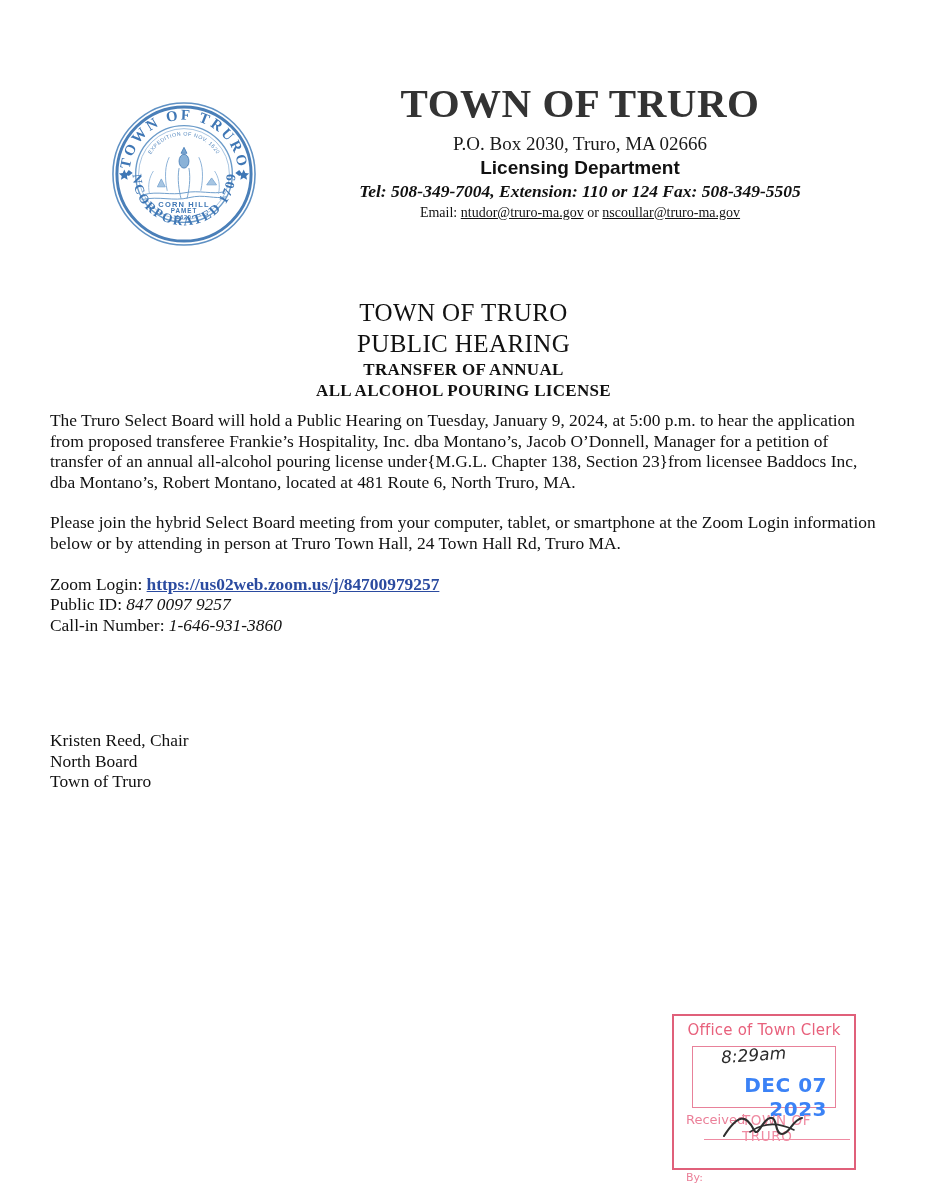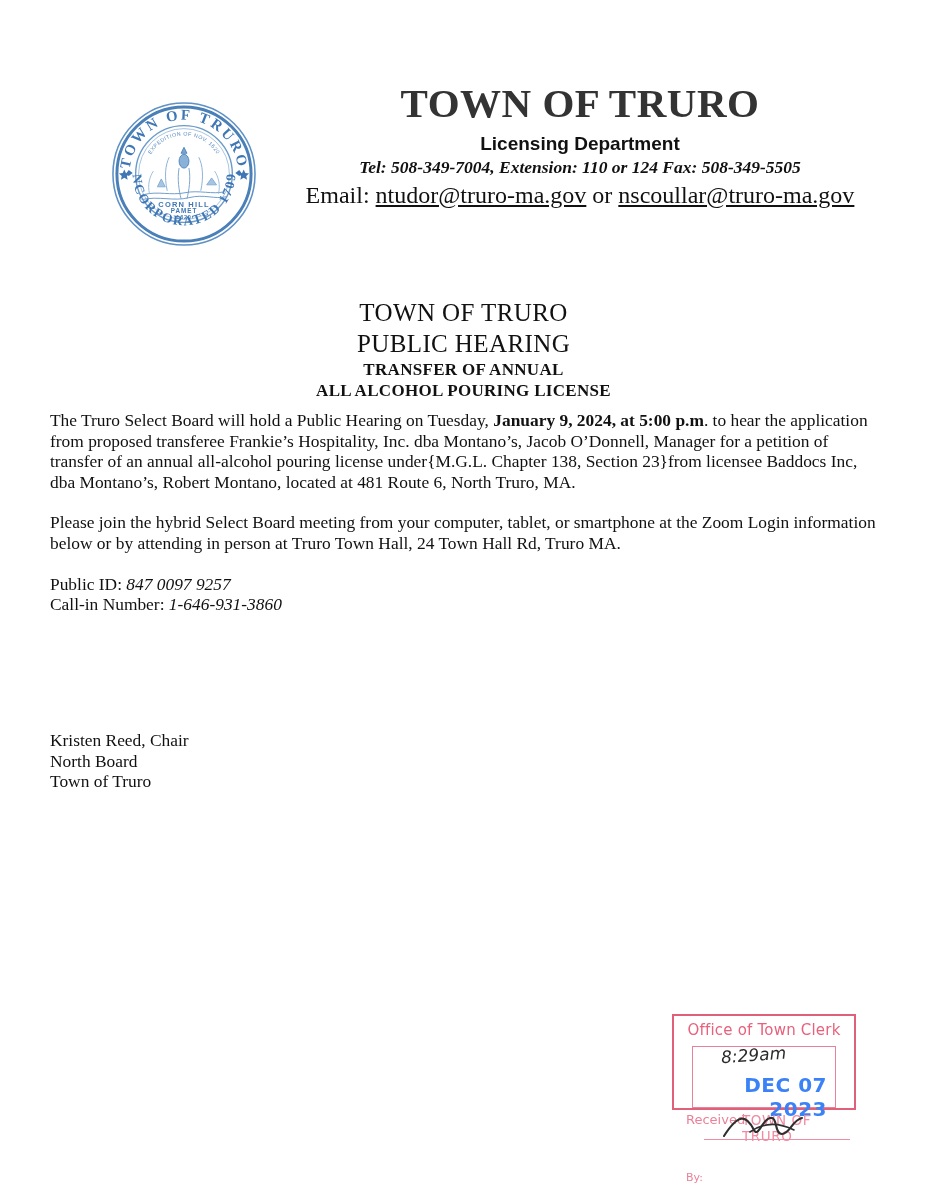--- a/index.html
+++ b/index.html
@@ -67,21 +67,21 @@
   }
   .tel-line {
     font-size: 17.5px;
     font-weight: bold;
     line-height: 1.25;
     margin: 0;
     color: #111111;
     font-style: italic;
   }
   .email-line {
-    font-size: 24px;
+    font-size: 14px;
     line-height: 1.3;
     margin: 1px 0 0 0;
     color: #111111;
   }
   .email-line .u { text-decoration: underline; }
 
   
   .title-block {
     position: absolute;
     left: 0;
@@ -112,21 +112,21 @@
     top: 410px;
     width: 830px;
   }
   .para {
     font-size: 17.4px;
     line-height: 20.6px;
     text-align: left;
     margin: 0 0 20px 0;
     color: #111111;
   }
-  .para b { font-weight: bold; }
+  .para b { font-weight: normal; }
   .zoom-block {
     font-size: 17.4px;
     line-height: 20.6px;
     margin: 0 0 20px 0;
     color: #111111;
   }
   .zoom-link {
     color: #2b4ba0;
     font-weight: bold;
     text-decoration: underline;
@@ -142,21 +142,21 @@
     color: #111111;
   }
   .signature-block div { white-space: pre; }
 
   
   .stamp {
     position: absolute;
     left: 672px;
     top: 1014px;
     width: 184px;
-    height: 96px;
+    height: 156px;
     border: 2px solid #e0607a;
     box-sizing: border-box;
   }
   .stamp-title {
     font-family: "DejaVu Sans", sans-serif;
     font-size: 15px;
     color: #e8617c;
     text-align: center;
     margin-top: 5px;
     letter-spacing: 0.2px;
@@ -284,20 +284,21 @@
         </g>
 
         <text x="75" y="108" text-anchor="middle" font-family="Liberation Sans, sans-serif" font-size="7.6" font-weight="bold" fill="#3f77b5" letter-spacing="1.2">CORN HILL</text>
         <text x="75" y="114.5" text-anchor="middle" font-family="Liberation Sans, sans-serif" font-size="6.4" font-weight="bold" fill="#3f77b5" letter-spacing="1">PAMET</text>
         <text x="75" y="121" text-anchor="middle" font-family="Liberation Sans, sans-serif" font-size="5.6" font-weight="bold" fill="#3f77b5" letter-spacing="0.8">1620</text>
       </svg>
     </div>
 
     <div class="header-text">
       <div class="org-title">TOWN OF TRURO</div>
+      <div class="addr-line">P.O. Box 2030, Truro, MA  02666</div>
       <div class="dept-line">Licensing Department</div>
       <div class="tel-line">Tel:  508-349-7004, Extension: 110 or 124 Fax: 508-349-5505</div>
       <div class="email-line">
         <span>Email: </span><a class="u" style="color:#111;text-decoration:underline;" href="#">ntudor@truro-ma.gov</a><span> or </span><a class="u" style="color:#111;text-decoration:underline;" href="#">nscoullar@truro-ma.gov</a>
       </div>
     </div>
   </div>
 
   <div class="title-block">
     <div class="title-major">TOWN OF TRURO</div>
@@ -306,20 +307,21 @@
     <div class="title-minor">ALL ALCOHOL POURING LICENSE</div>
   </div>
 
   <div class="body-block">
 
     <p class="para"><span>The Truro Select Board will hold a Public Hearing on Tuesday, </span><b>January 9, 2024, at 5:00 p.m</b><span>. to hear the application from proposed transferee Frankie’s Hospitality, Inc. dba Montano’s, Jacob O’Donnell, Manager for a petition of transfer of an annual all-alcohol pouring license under{M.G.L. Chapter 138, Section 23}from licensee Baddocs Inc, dba Montano’s, Robert Montano, located at 481 Route 6, North Truro, MA.</span></p>
 
     <p class="para">Please join the hybrid Select Board meeting from your computer, tablet, or smartphone at the Zoom Login information below or by attending in person at Truro Town Hall, 24 Town Hall Rd, Truro MA.</p>
 
     <div class="zoom-block">
+      <div><span>Zoom Login: </span><a class="zoom-link" href="#">https://us02web.zoom.us/j/84700979257</a></div>
       <div><span>Public ID: </span><span class="ital">847 0097 9257</span></div>
       <div><span>Call-in Number: </span><span class="ital">1-646-931-3860</span></div>
     </div>
   </div>
 
   <div class="signature-block">
     <div>Kristen Reed, Chair</div>
     <div>North Board</div>
     <div>Town of Truro</div>
   </div>

